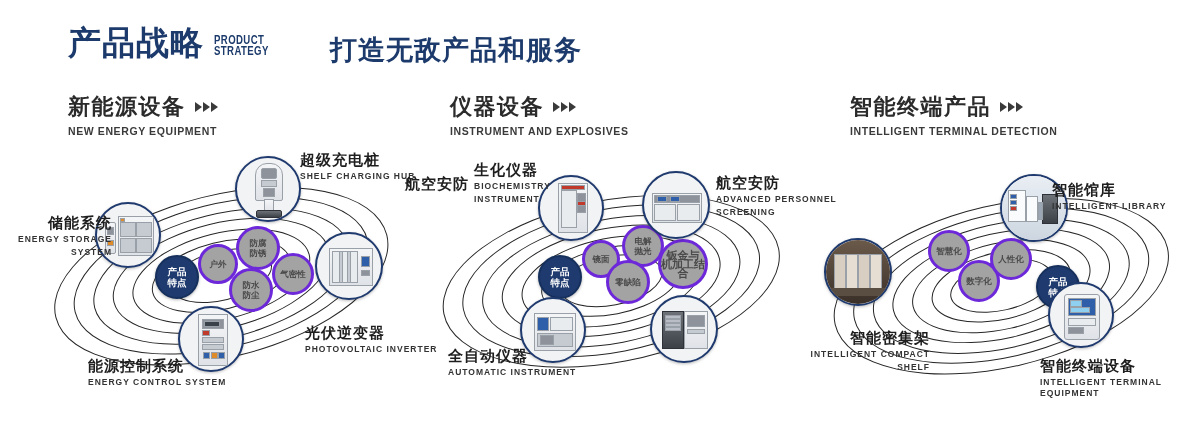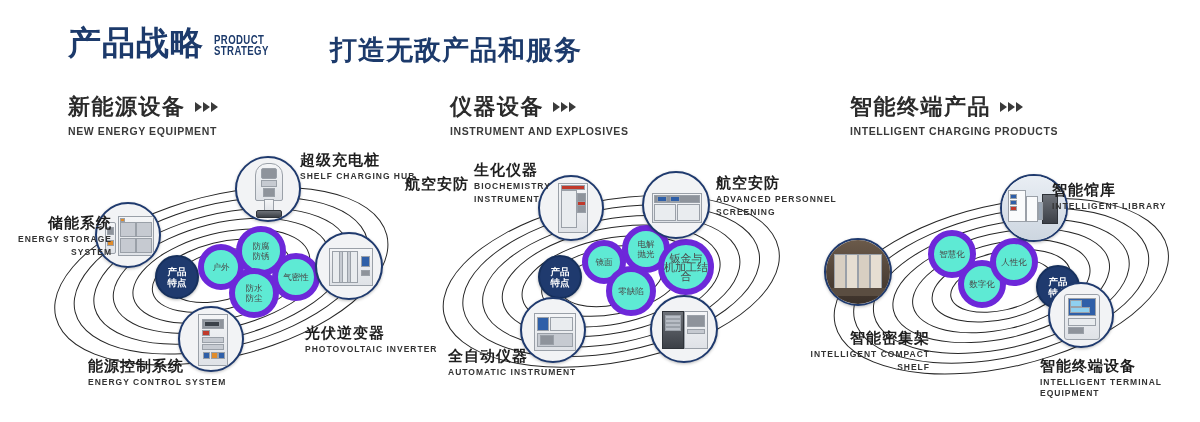--- a/index.html
+++ b/index.html
@@ -73,24 +73,24 @@
     border:2.5px solid #1f3a6e;
     background:#f2f3f5;
     overflow:hidden;
     box-shadow:0 1px 3px rgba(0,0,0,.25);
   }
   .node .ph{position:absolute;left:0;top:0;right:0;bottom:0;}
 
   
   .bubble{
     position:absolute;border-radius:50%;
-    border:6px solid #6d28d9;background:#5eead4;
+    border:3px solid #6d28d9;background:#a3a3a3;
     display:flex;align-items:center;justify-content:center;
     text-align:center;color:#4a4a4a;
-    font-size:8.5px;line-height:10px;font-weight:normal;
+    font-size:8.5px;line-height:10px;font-weight:bold;
     font-family:"DejaVu Sans",sans-serif;
   }
   
   .badge{
     position:absolute;border-radius:50%;
     background:#1f3a6e;border:2px solid #16305d;
     display:flex;align-items:center;justify-content:center;
     color:#ffffff;font-size:9.5px;line-height:11px;font-weight:bold;
     text-align:center;font-family:"DejaVu Sans",sans-serif;
     box-shadow:0 1px 3px rgba(0,0,0,.3);
@@ -152,21 +152,21 @@
 
   <div class="sec" id="sec-3">
     <div class="row">
       <div class="cn">智能终端产品</div>
       <div class="chev">
           <span></span>
           <span></span>
           <span></span>
         </div>
     </div>
-    <div class="en">INTELLIGENT CHARGING PRODUCTS</div>
+    <div class="en">INTELLIGENT TERMINAL DETECTION</div>
   </div>
 
   <div class="group" id="group-1">
     <div class="rings">
       <div class="ring" style="width:102px;height:48px;margin-left:-51px;margin-top:-24px;"></div>
       <div class="ring" style="width:140px;height:66px;margin-left:-70px;margin-top:-33px;"></div>
       <div class="ring" style="width:180px;height:85px;margin-left:-90px;margin-top:-42px;"></div>
       <div class="ring" style="width:220px;height:104px;margin-left:-110px;margin-top:-52px;"></div>
       <div class="ring" style="width:260px;height:123px;margin-left:-130px;margin-top:-61px;"></div>
       <div class="ring" style="width:300px;height:142px;margin-left:-150px;margin-top:-71px;"></div>
@@ -306,21 +306,21 @@
         <div>电解</div>
         <div>抛光</div>
       </div>
     </div>
     <div class="bubble" style="left:248px;top:84px;width:44px;height:44px;font-size:11px;line-height:9px;">
       <div>
         <div>钣金与</div>
         <div>机加工结合</div>
       </div>
     </div>
-    <div class="bubble" style="left:196px;top:111px;width:38px;height:38px;">
+    <div class="bubble" style="left:196px;top:105px;width:38px;height:38px;">
       <div>
         <div>零缺陷</div>
         <div></div>
       </div>
     </div>
 
     <div class="node" style="left:128px;top:20px;width:62px;height:62px;">
       <div class="ph">
         <div class="cab" style="left:18px;top:6px;width:28px;height:48px;"></div>
         <div class="pan" style="left:21px;top:8px;width:22px;height:3px;background:#c0392b;"></div>

